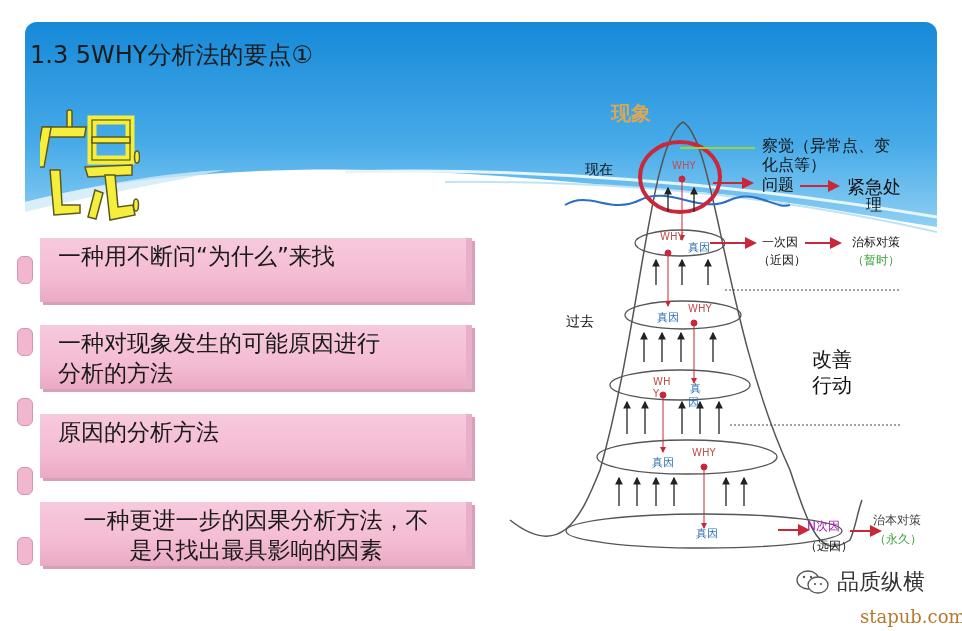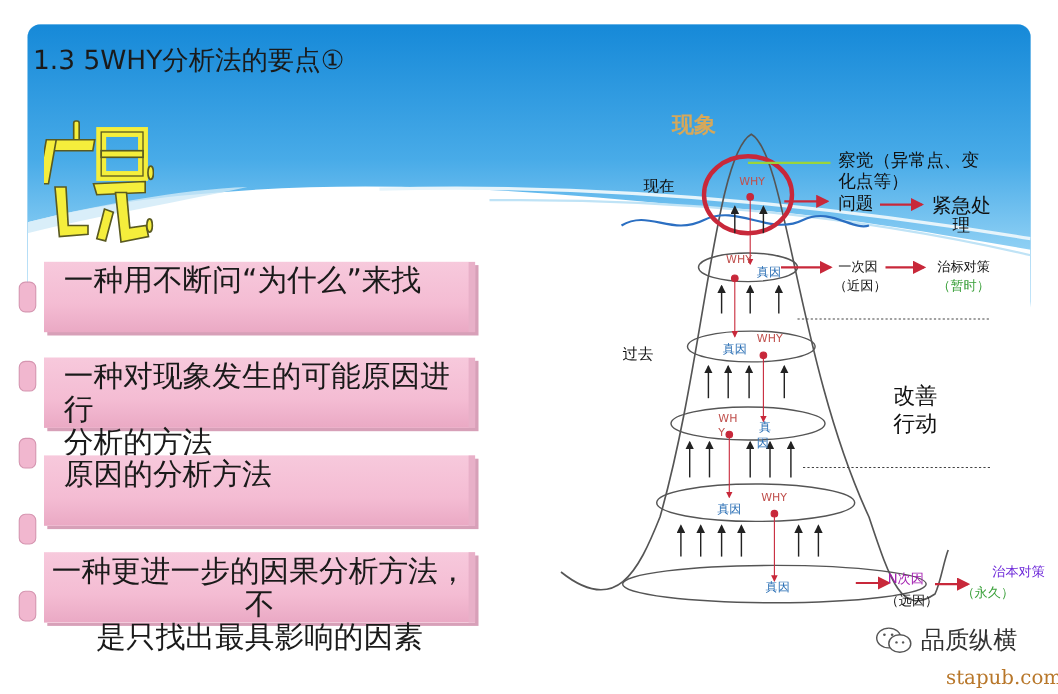--- a/index.html
+++ b/index.html
@@ -2,22 +2,22 @@
 <html><head>
 <meta charset="utf-8">
 <style>
   html, body { margin:0; padding:0; }
   body { width:962px; height:631px; position:relative; overflow:hidden; background:#ffffff; font-family:"DejaVu Sans", sans-serif; }
   .slide { position:absolute; left:25px; top:22px; width:912px; height:560px; border-radius:12px 12px 0 0; overflow:hidden;
     background:linear-gradient(180deg,#1a8fdc 0%,#3aa6e8 30%,#7ac5f0 45%,#ffffff 46%); }
   .slide-bg { position:absolute; left:0; top:0; width:100%; height:100%; }
   .title { position:absolute; left:5px; top:17px; font-size:24px; color:#1a1a1a; letter-spacing:0px; white-space:nowrap; }
   .yellow-title { position:absolute; left:40px; top:105px; width:100px; height:120px; }
-  .box { position:absolute; left:40px; width:392px; height:64px; background:linear-gradient(180deg,#f7c9dc 0%,#f4bcd3 60%,#eaa9c4 100%);
-    box-shadow: 3px 3px 0 #d7a0b8, inset -6px 0 0 #e8b0c8; font-size:27px; color:#1a1a1a; line-height:30px; padding:3px 18px; box-sizing:border-box; }
+  .box { position:absolute; left:40px; width:432px; height:64px; background:linear-gradient(180deg,#f7c9dc 0%,#f4bcd3 60%,#eaa9c4 100%);
+    box-shadow: 3px 3px 0 #d7a0b8, inset -6px 0 0 #e8b0c8; font-size:23px; color:#1a1a1a; line-height:30px; padding:3px 18px; box-sizing:border-box; }
   .box.center { text-align:center; padding:3px 0; }
   .bullet { position:absolute; left:17px; width:14px; height:26px; border-radius:6px; background:#f1b7cf; border:1px solid #d595b0; }
   .diag { position:absolute; left:0; top:0; width:962px; height:631px; pointer-events:none; }
   .lbl { position:absolute; white-space:nowrap; }
   .watermark { position:absolute; left:795px; top:567px; font-size:22px; color:#333; display:flex; align-items:center; gap:6px; }
   .site { position:absolute; left:860px; top:606px; font-family:"DejaVu Serif", serif; font-size:18px; color:#b8772a; }
 </style>
 </head>
 <body>
 
@@ -176,21 +176,21 @@
 
 <div class="lbl" style="left:812px;top:346px;font-size:20px;color:#111;">改善</div>
 <div class="lbl" style="left:812px;top:372px;font-size:20px;color:#111;">行动</div>
 
 <div class="lbl" style="left:652px;top:455px;font-size:11px;color:#2a6fb5;">真因</div>
 <div class="lbl" style="left:692px;top:447px;font-size:10px;color:#c0504d;">WHY</div>
 
 <div class="lbl" style="left:696px;top:526px;font-size:11px;color:#2a6fb5;">真因</div>
 <div class="lbl" style="left:807px;top:518px;font-size:12px;color:#a21caf;">N次因</div>
 <div class="lbl" style="left:805px;top:538px;font-size:12px;color:#111;">（远因）</div>
-<div class="lbl" style="left:873px;top:512px;font-size:12px;color:#6d28d9;margin-left:29px;">治本对策</div>
+<div class="lbl" style="left:873px;top:512px;font-size:12px;color:#404040;">治本对策</div>
 <div class="lbl" style="left:874px;top:531px;font-size:12px;color:#3aa03a;">（永久）</div>
 
 <div class="watermark">
   <svg width="36" height="26" viewBox="0 0 36 26">
     <ellipse cx="13" cy="11" rx="11" ry="9" fill="none" stroke="#555" stroke-width="1.3"></ellipse>
     <ellipse cx="23" cy="16" rx="10" ry="8" fill="#fff" stroke="#555" stroke-width="1.3"></ellipse>
     <circle cx="9" cy="8" r="1.2" fill="#555"></circle>
       <circle cx="16" cy="8" r="1.2" fill="#555"></circle>
     <circle cx="20" cy="15" r="1.1" fill="#555"></circle>
       <circle cx="26" cy="15" r="1.1" fill="#555"></circle>

